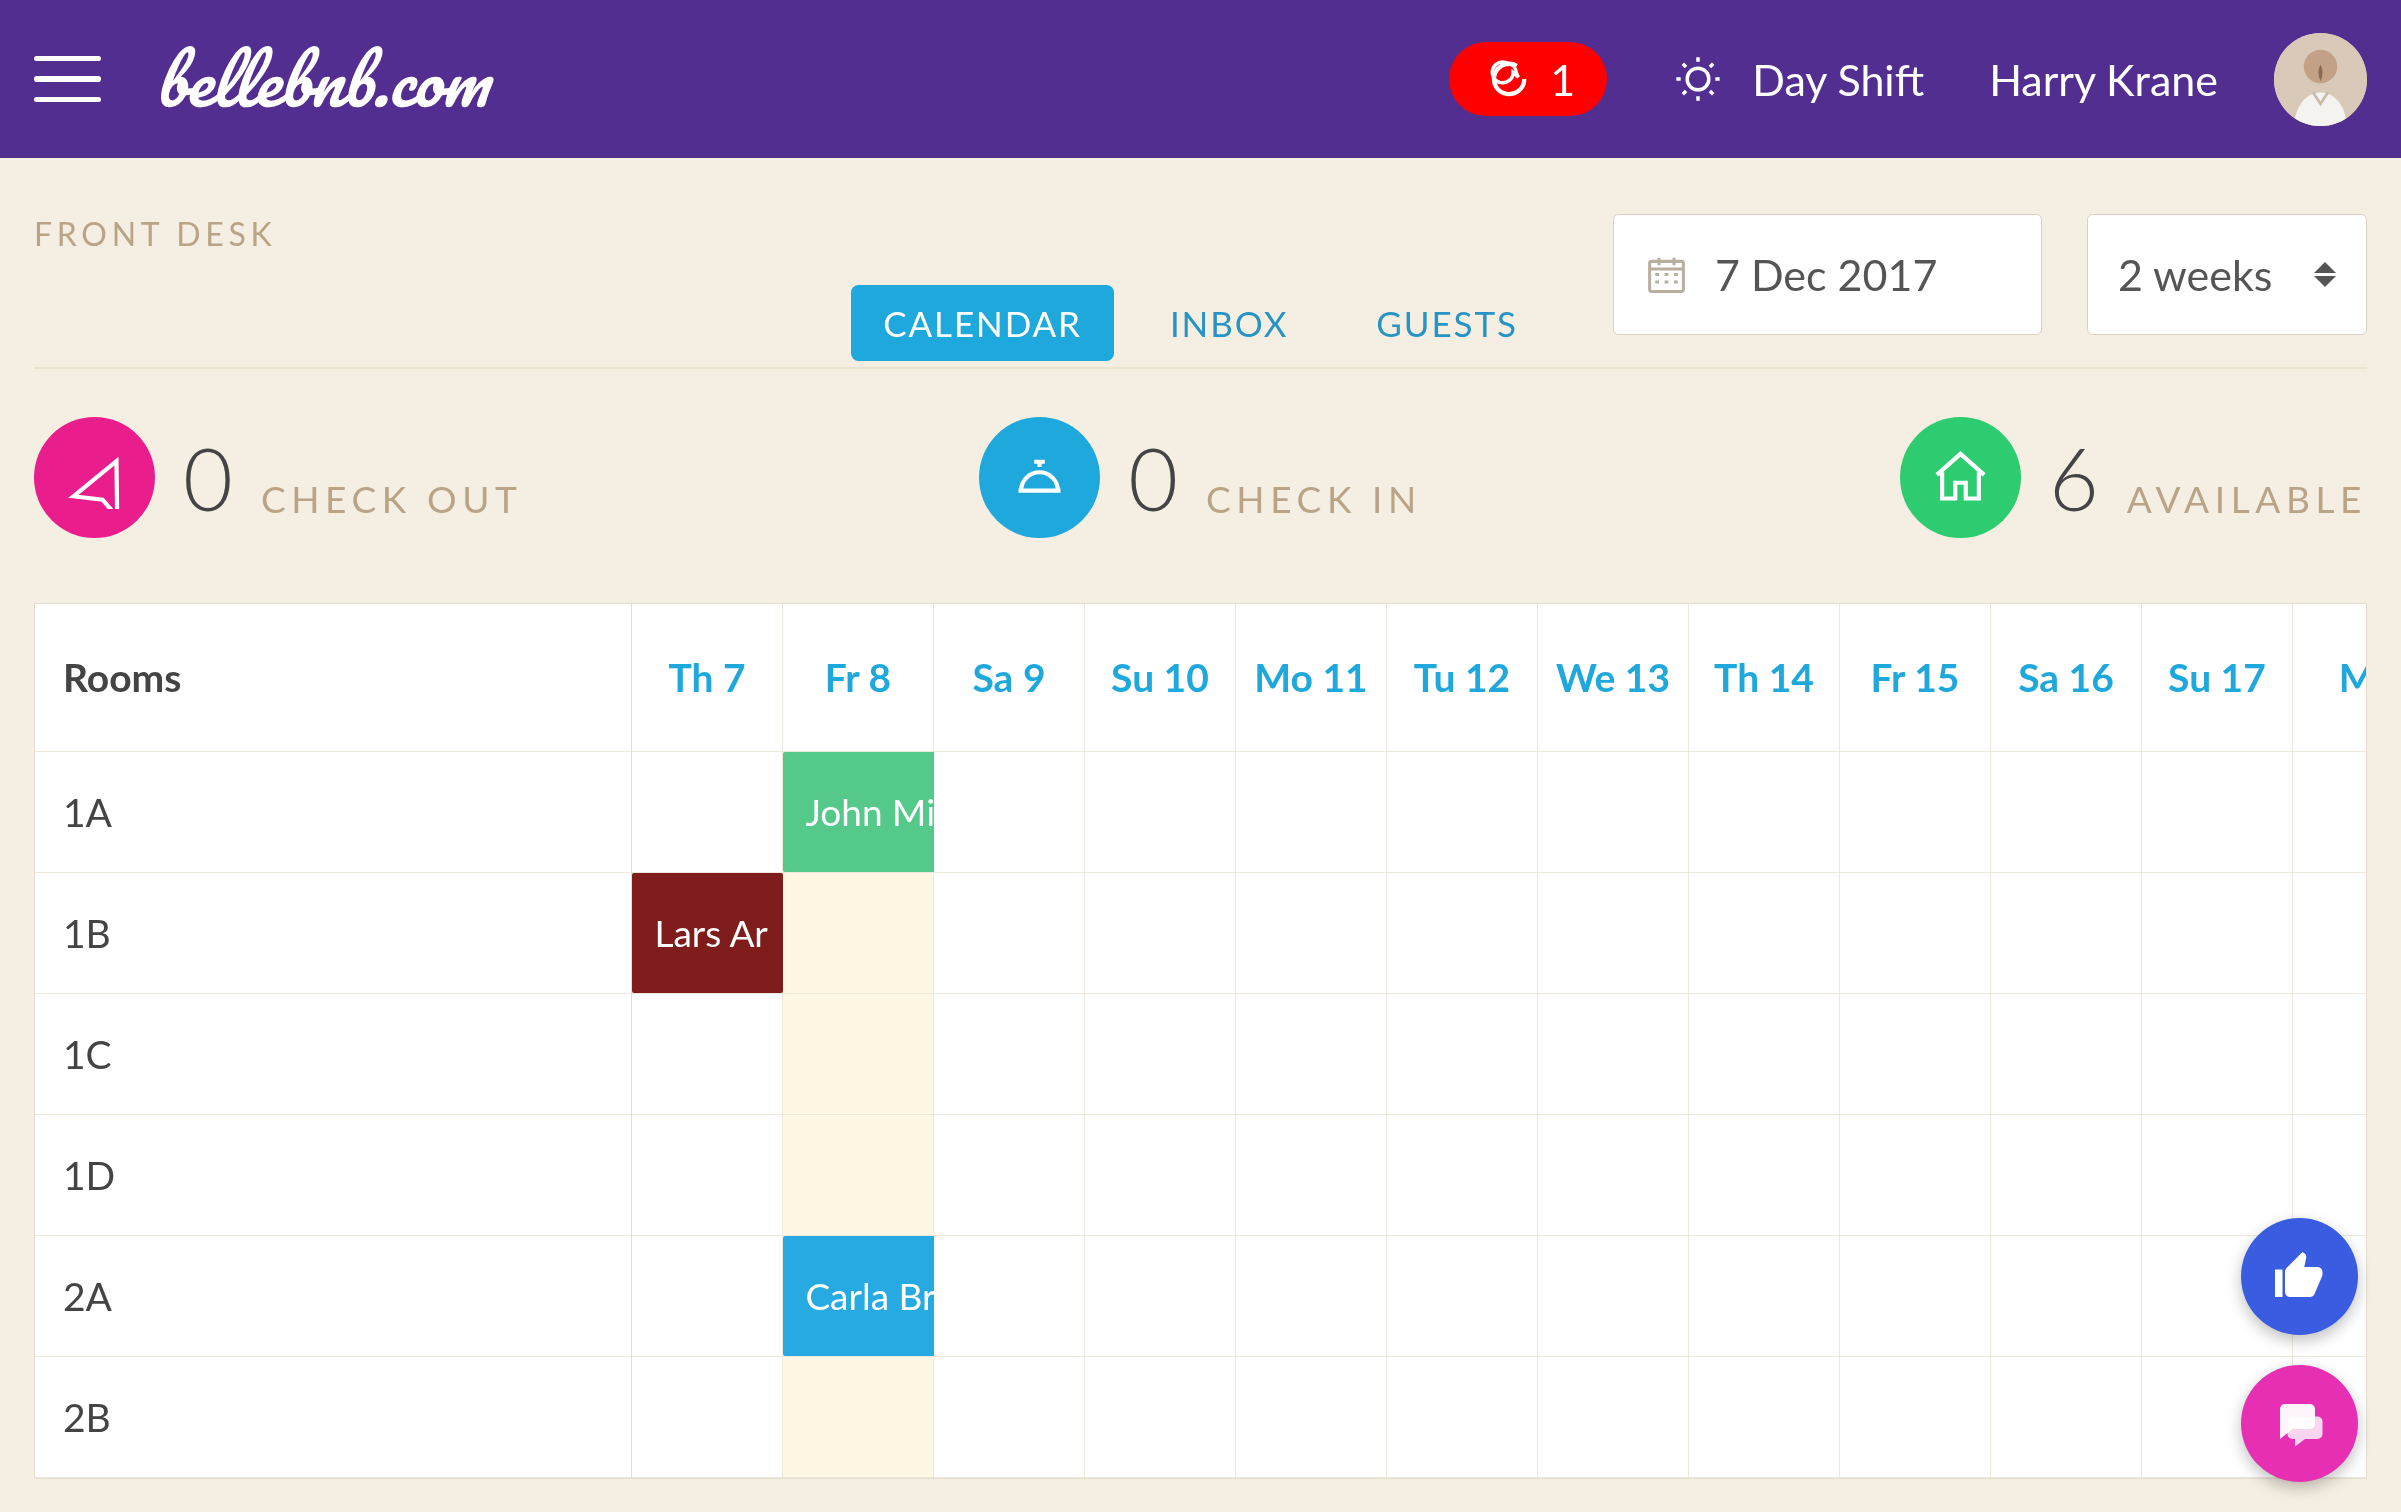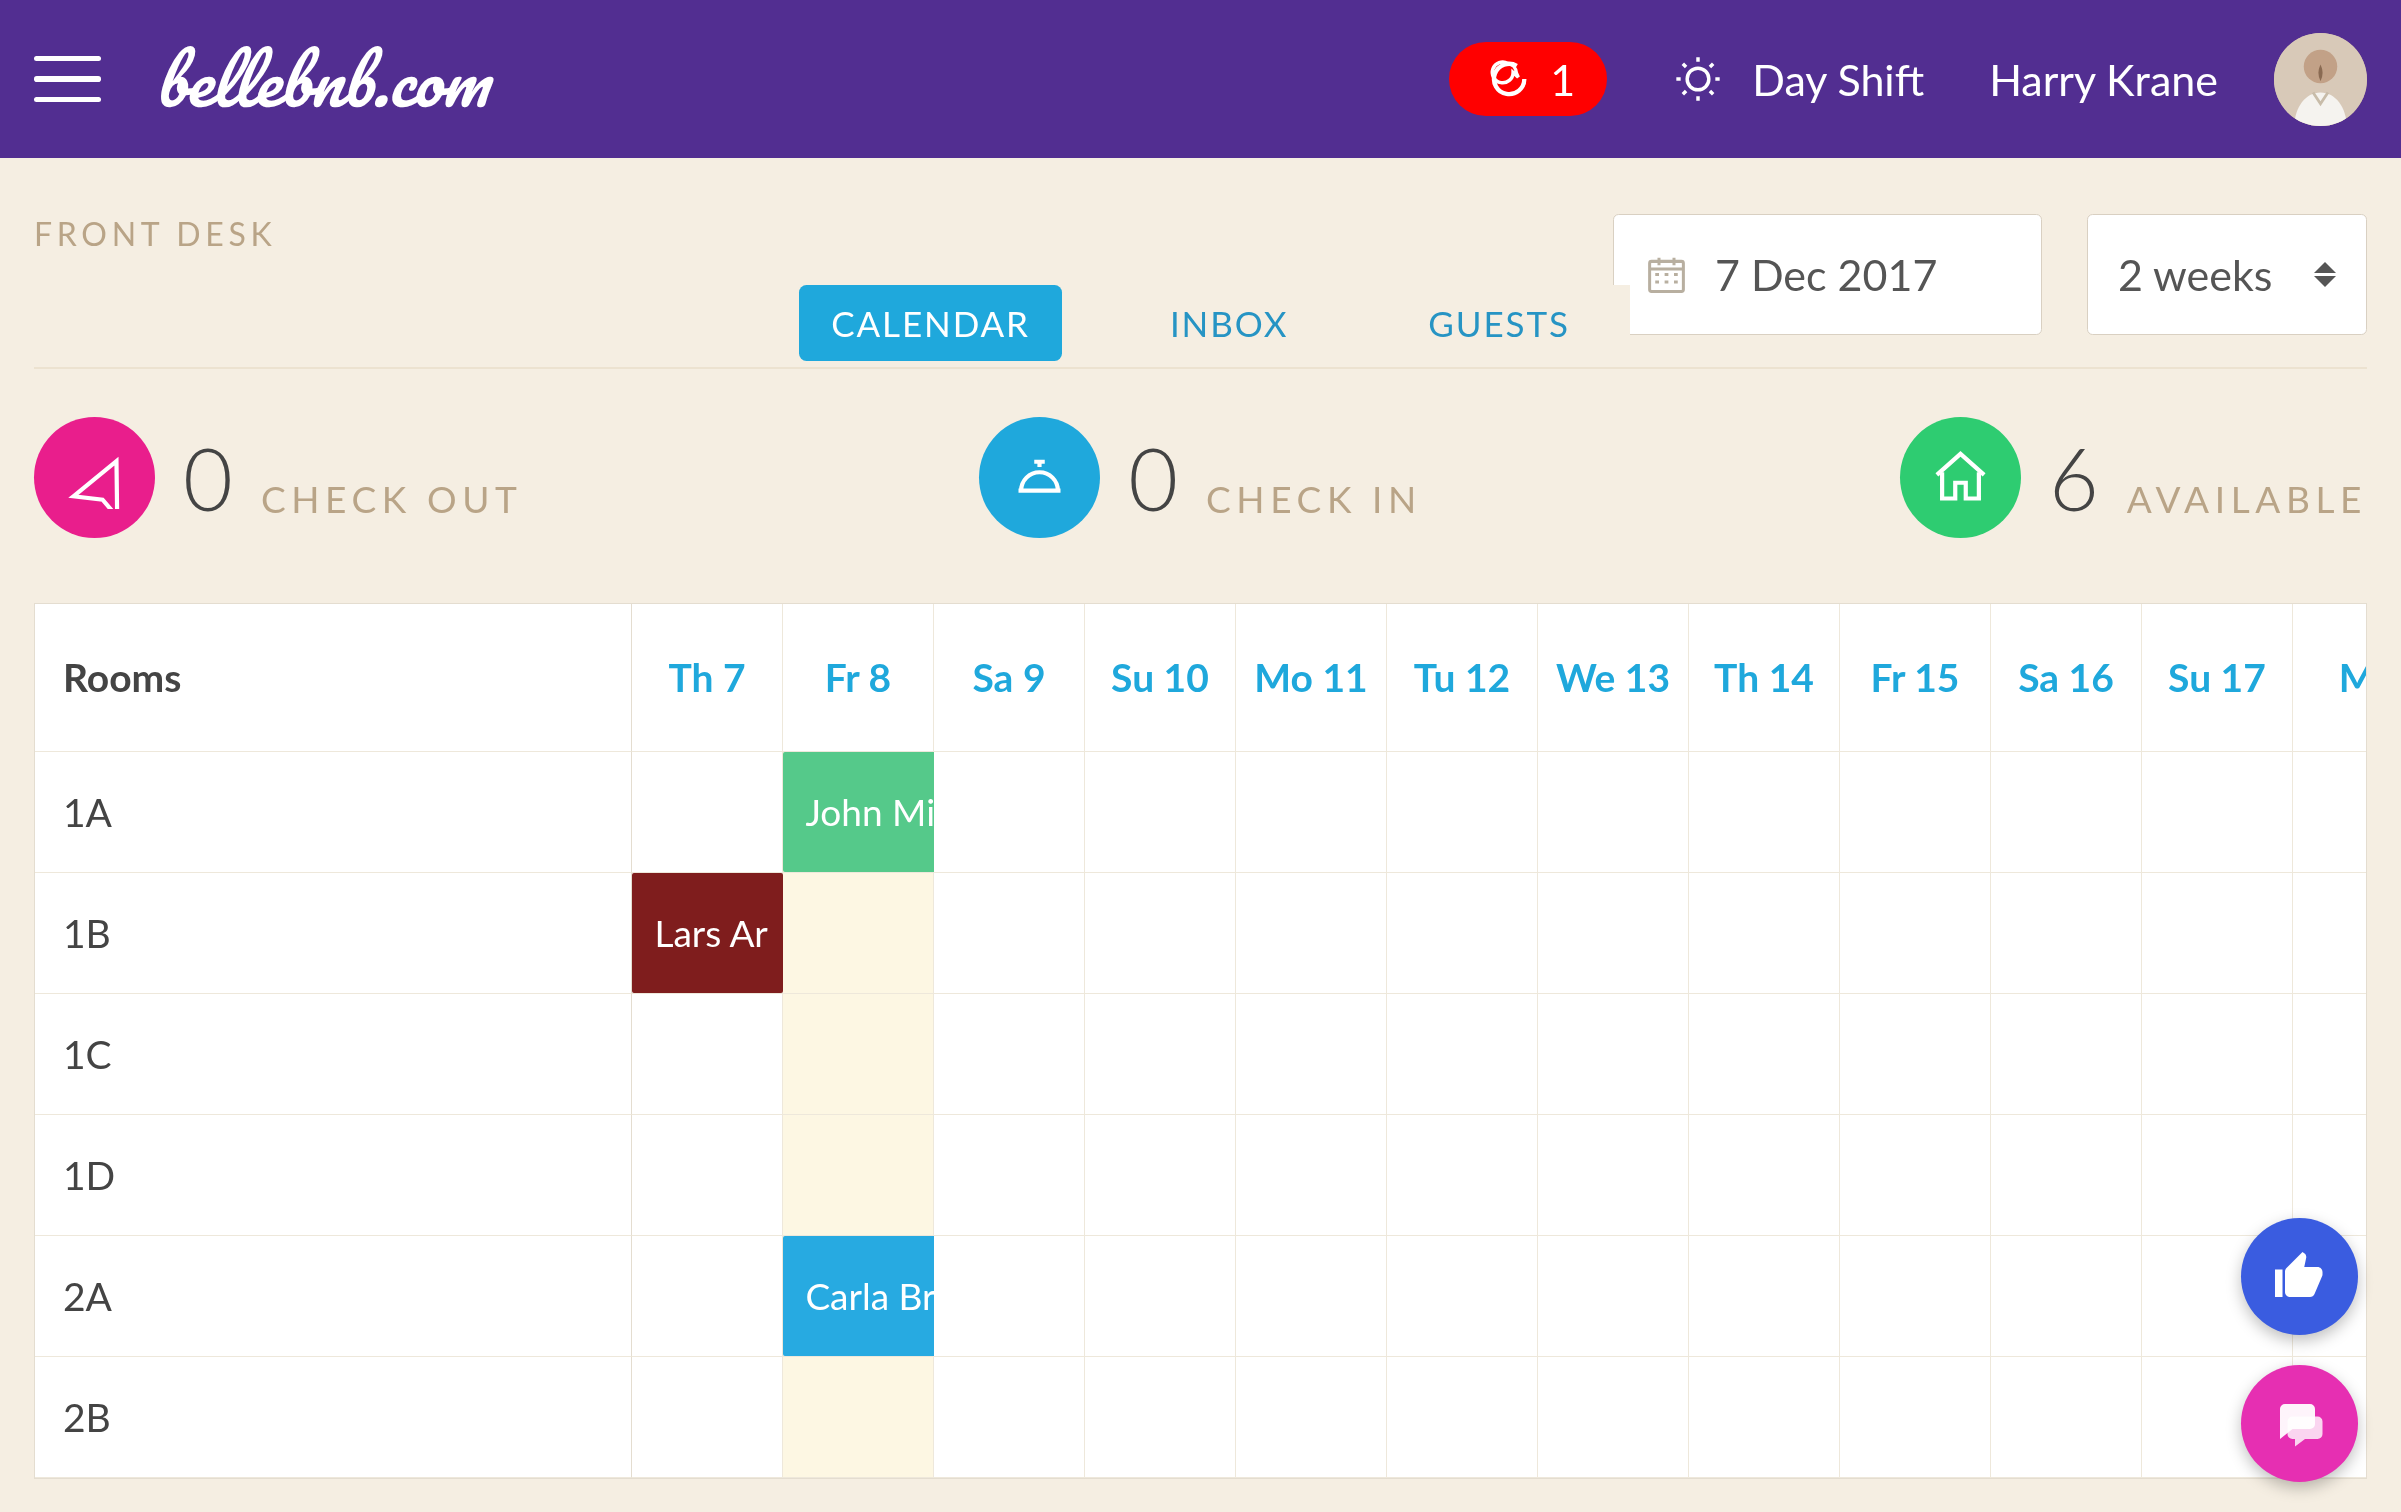--- a/index.html
+++ b/index.html
@@ -123,21 +123,21 @@
 .range-caret .down { border-top: 11.2px solid #555; }
 
 .divider {
   height: 1.9px; background: #ece2d0;
   margin-top: 32px;
 }
 
 
 .tabs {
   display: flex; justify-content: center;
-  gap: 76px;
+  gap: 24px;
   margin-top: -84px;
   position: relative;
   width: fit-content;
   margin-left: auto;
   margin-right: auto;
   background: #f5eee2;
   padding: 0 28px;
 }
 .tab {
   font-size: 35px;

